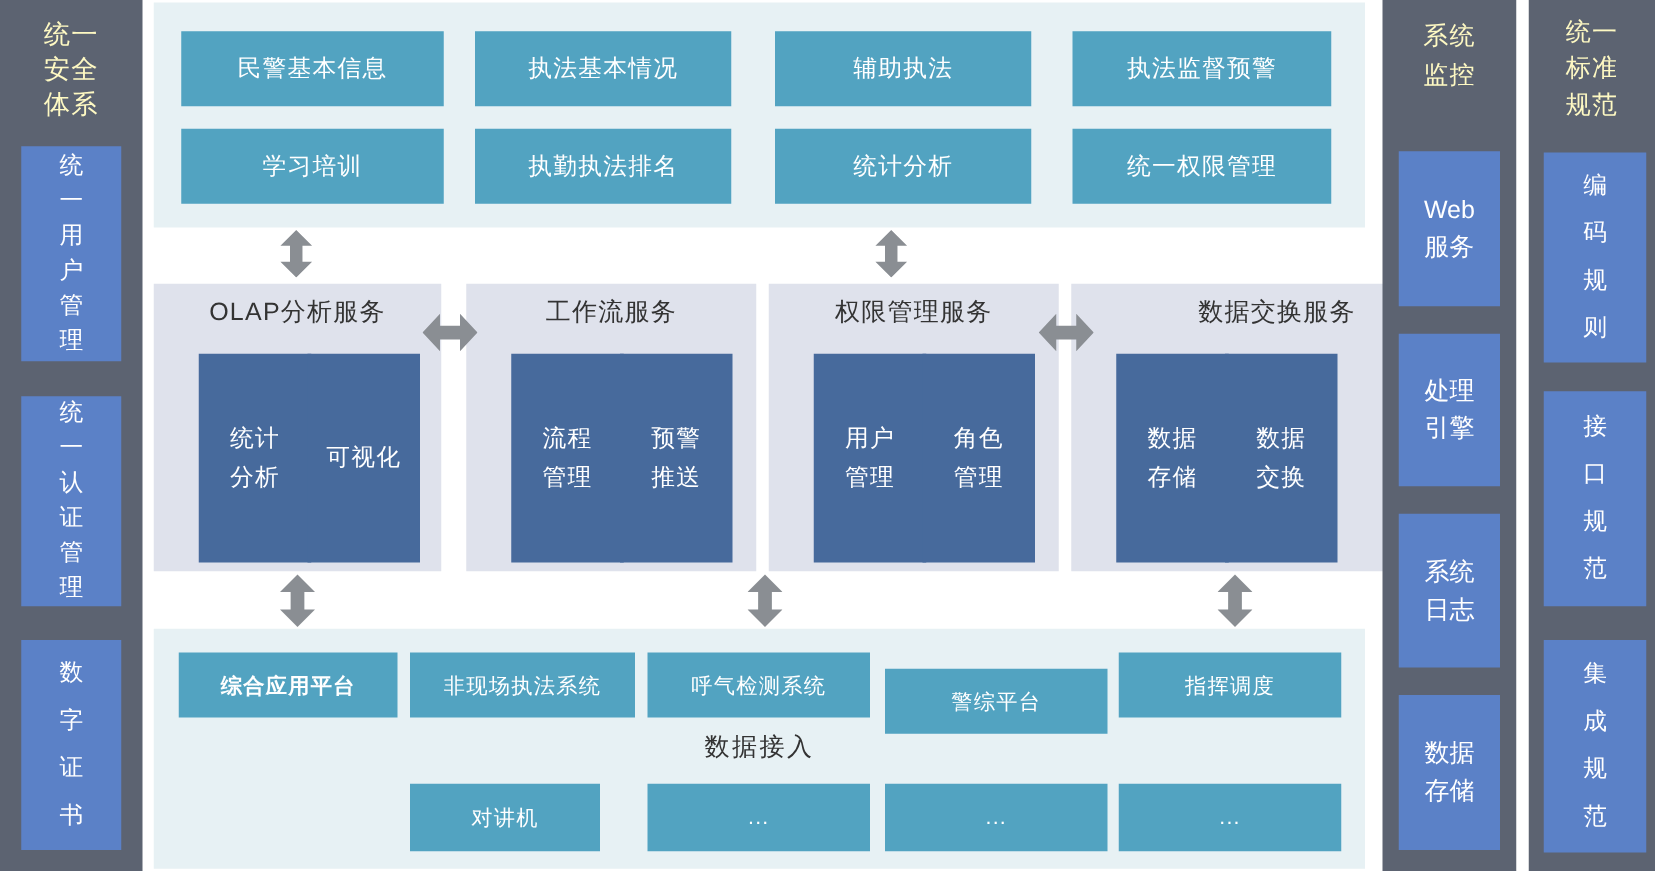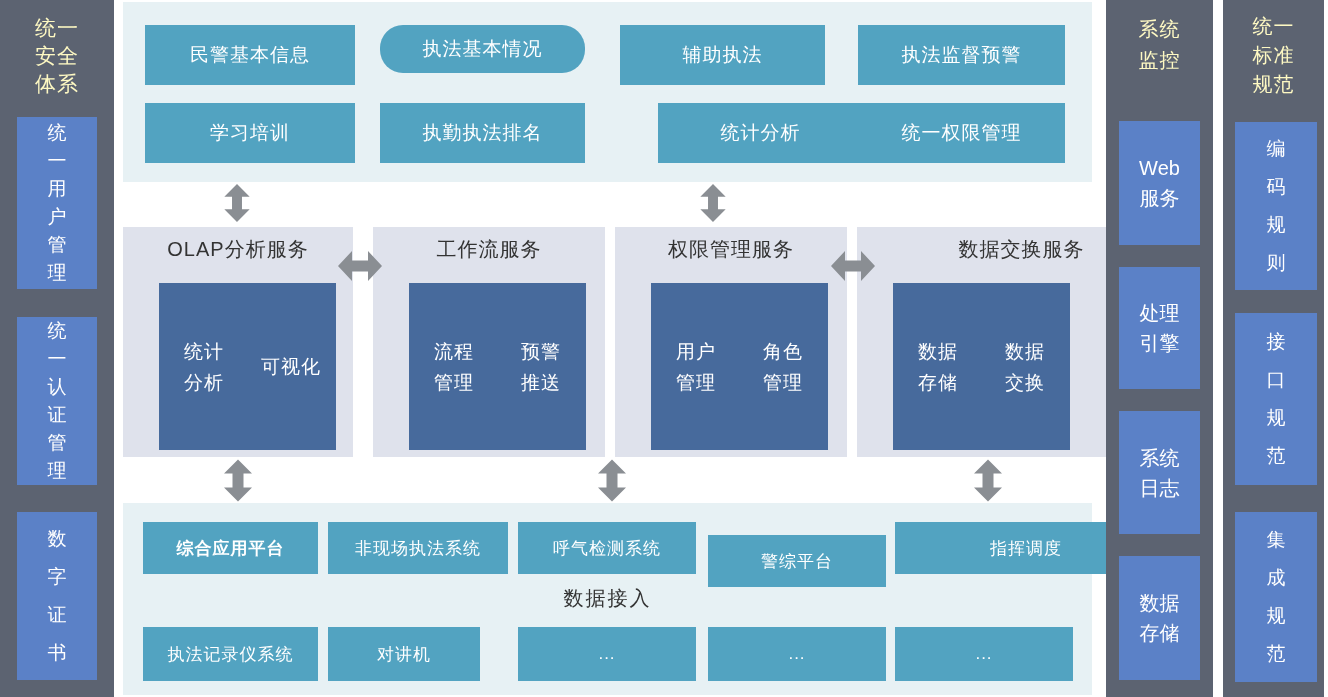--- a/index.html
+++ b/index.html
@@ -70,26 +70,26 @@
 管
 理</div>
     <div class="vbox loose" style="left:17px;width:80px;top:512px;height:168px;">数
 字
 证
 书</div>
   </aside>
 
   <section class="panel" style="top:2px;height:180px;">
     <div class="tbox" style="left:22px;top:23px;width:210px;height:60px;">民警基本信息</div>
-    <div class="tbox" style="left:257px;top:23px;width:205px;height:48px;border-radius:23px;">执法基本情况</div>
+    <div class="tbox" style="left:257px;top:23px;width:205px;height:60px;">执法基本情况</div>
     <div class="tbox" style="left:497px;top:23px;width:205px;height:60px;text-align:center;">辅助执法</div>
     <div class="tbox" style="left:735px;top:23px;width:207px;height:60px;">执法监督预警</div>
     <div class="tbox" style="left:22px;top:101px;width:210px;height:60px;">学习培训</div>
     <div class="tbox" style="left:257px;top:101px;width:205px;height:60px;">执勤执法排名</div>
-    <div class="tbox" style="left:497px;top:101px;width:205px;height:60px;margin-left:38px;">统计分析</div>
+    <div class="tbox" style="left:497px;top:101px;width:205px;height:60px;">统计分析</div>
     <div class="tbox" style="left:735px;top:101px;width:207px;height:60px;">统一权限管理</div>
   </section>
 
   <section class="group" style="left:123px;width:230px;">
     <div class="group-title">OLAP分析服务</div>
     <div class="inner i1">统计
 分析</div>
     <div class="inner i2">可视化</div>
   </section>
   <section class="group" style="left:373px;width:232px;">
@@ -112,23 +112,22 @@
 存储</div>
     <div class="inner i2">数据
 交换</div>
   </section>
 
   <section class="panel" style="top:503px;height:192px;">
     <div class="tbox small" style="left:20px;top:19px;width:175px;height:52px;font-weight:bold;">综合应用平台</div>
     <div class="tbox small" style="left:205px;top:19px;width:180px;height:52px;">非现场执法系统</div>
     <div class="tbox small" style="left:395px;top:19px;width:178px;height:52px;">呼气检测系统</div>
     <div class="tbox small" style="left:585px;top:32px;width:178px;height:52px;">警综平台</div>
-    <div class="tbox small" style="left:772px;top:19px;width:178px;height:52px;padding-left:42px;">指挥调度</div>
+    <div class="tbox small" style="left:772px;top:19px;width:178px;height:52px;">指挥调度</div>
     <div class="access-label">数据接入</div>
-    <div class="tbox small" style="left:20px;top:124px;width:175px;height:54px;">执法记录仪系统</div>
     <div class="tbox small" style="left:205px;top:124px;width:152px;height:54px;">对讲机</div>
     <div class="tbox small" style="left:395px;top:124px;width:178px;height:54px;">...</div>
     <div class="tbox small" style="left:585px;top:124px;width:178px;height:54px;">...</div>
     <div class="tbox small" style="left:772px;top:124px;width:178px;height:54px;">...</div>
   </section>
 
   <div class="arr" style="left:223px;top:184px;">
     <svg width="28" height="38" viewBox="0 0 28 42">
         <path fill="#8a8e93" d="M14 0 L28 14 L19.5 14 L19.5 28 L28 28 L14 42 L0 28 L8.5 28 L8.5 14 L0 14 Z"></path>
       </svg>

